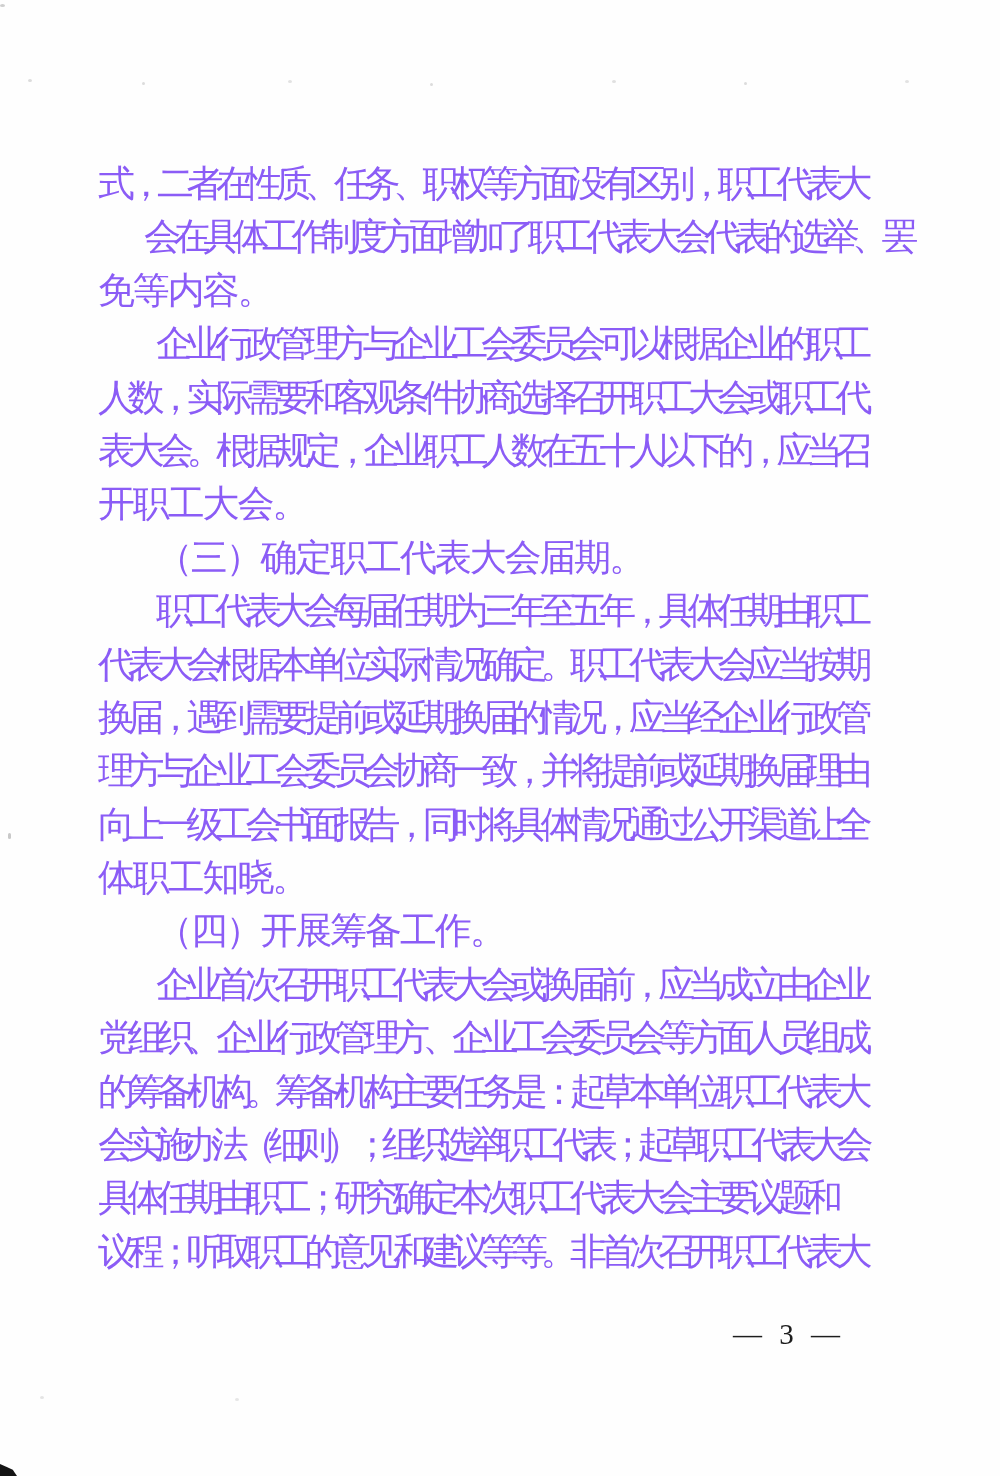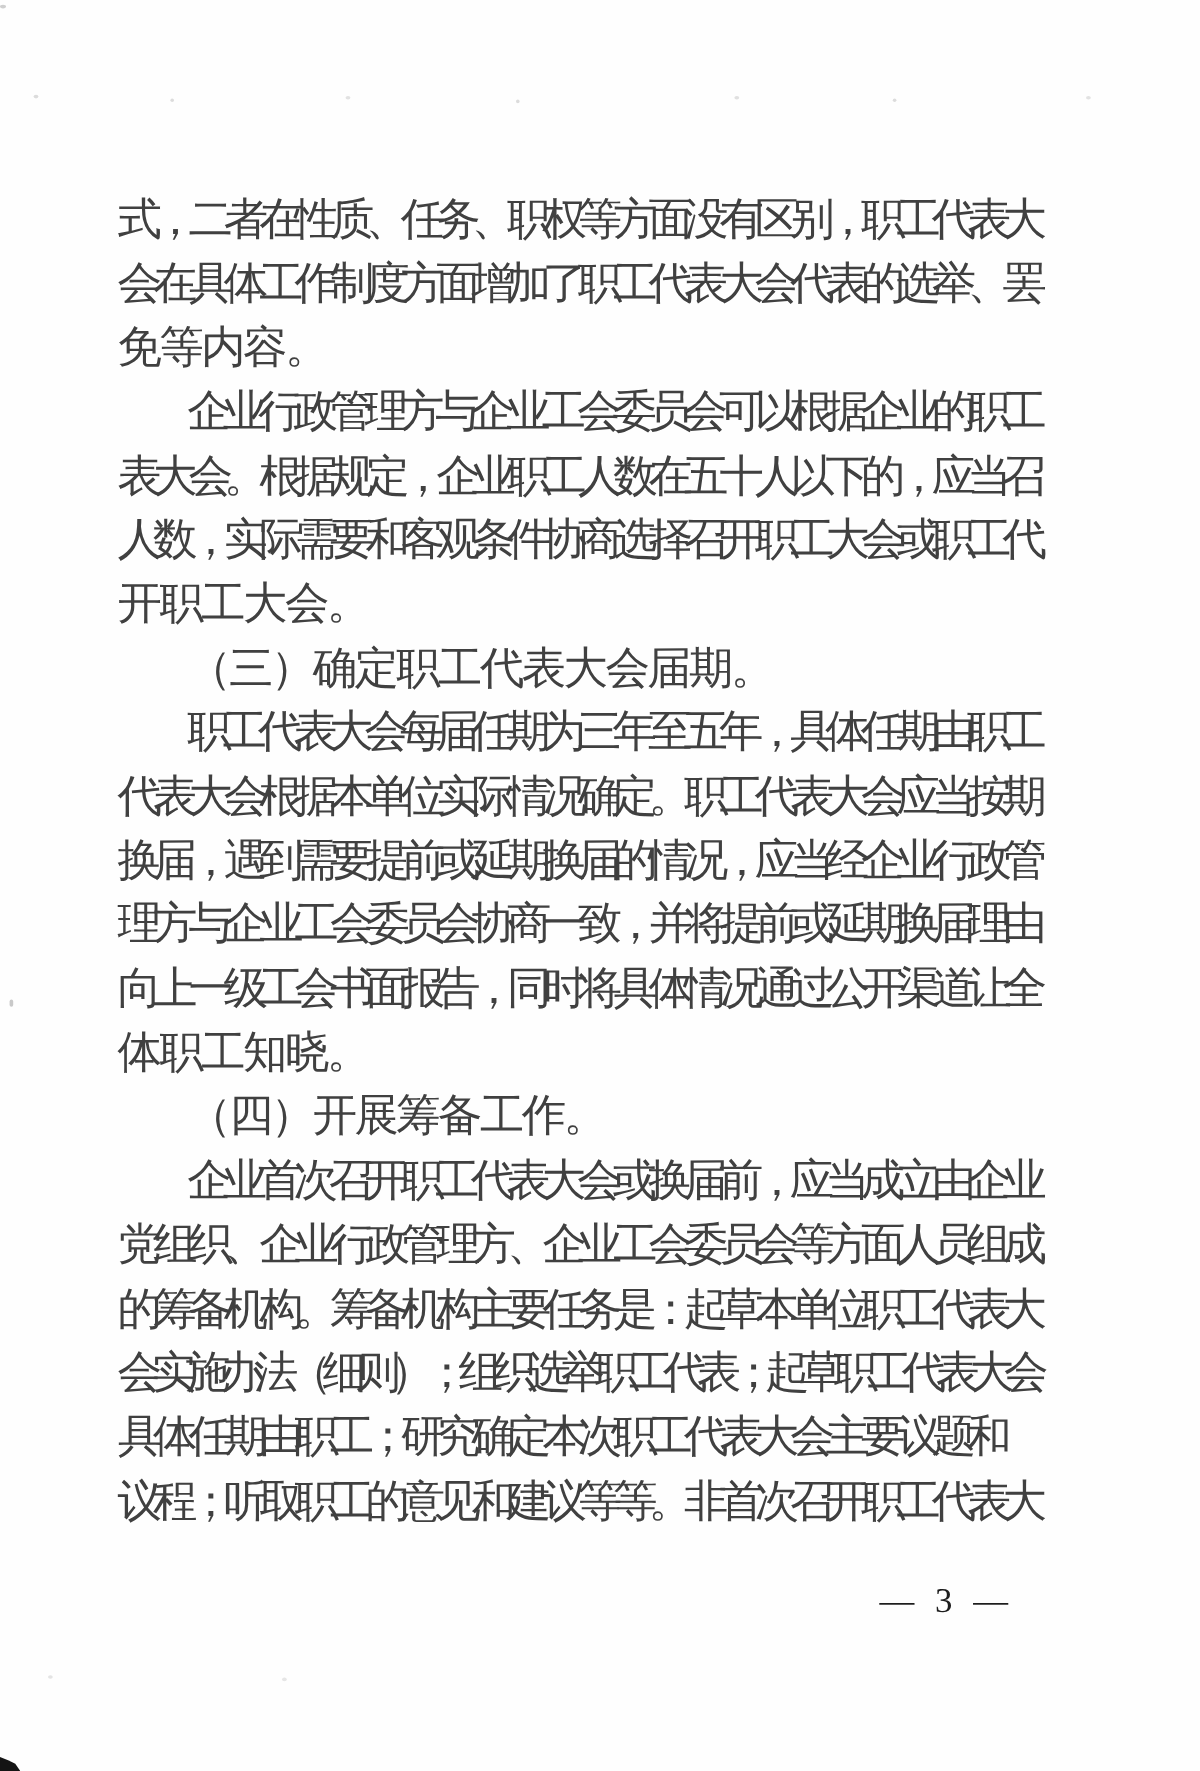--- a/index.html
+++ b/index.html
@@ -24,21 +24,21 @@
   .textblock {
     position: absolute;
     left: 98px;
     top: 157px;
     width: 767px;
   }
   .line {
     height: 53.4px;
     line-height: 53.4px;
     font-size: 37px;
-    color: #404040;
+    color: #8b5cf6;
     white-space: nowrap;
     overflow: visible;
   }
   .line.indent {
     padding-left: 58px;
   }
   .pagenum {
     position: absolute;
     top: 1318px;
     right: 155px;
@@ -86,25 +86,25 @@
   <span class="speck s5"></span>
   <span class="speck s6"></span>
   <span class="speck s7"></span>
   <span class="speck s8"></span>
   <span class="speck s9"></span>
   <span class="speck s10"></span>
   <span class="speck s11"></span>
 
   <div class="textblock" id="textblock">
       <div class="line"><span style="display: inline-block; white-space: nowrap; letter-spacing: -7.5px;">式，二者在性质、任务、职权等方面没有区别，职工代表大</span></div>
-      <div class="line"><span style="display: inline-block; white-space: nowrap; letter-spacing: -7.5px;">会在具体工作制度方面增加了职工代表大会代表的选举、罢</span></div>
+      <div class="line"><span style="display: inline-block; white-space: nowrap; letter-spacing: -7.5px; margin-left: 46px;">会在具体工作制度方面增加了职工代表大会代表的选举、罢</span></div>
       <div class="line"><span style="display: inline-block; white-space: nowrap; letter-spacing: -2.15px;">免等内容。</span></div>
       <div class="line indent"><span style="display: inline-block; white-space: nowrap; letter-spacing: -7.45833px;">企业行政管理方与企业工会委员会可以根据企业的职工</span></div>
+      <div class="line"><span style="display: inline-block; white-space: nowrap; letter-spacing: -7.5px;">人数，实际需要和客观条件协商选择召开职工大会或职工代</span></div>
       <div class="line"><span style="display: inline-block; white-space: nowrap; letter-spacing: -7.5px;">表大会。根据规定，企业职工人数在五十人以下的，应当召</span></div>
-      <div class="line"><span style="display: inline-block; white-space: nowrap; letter-spacing: -7.5px;">人数，实际需要和客观条件协商选择召开职工大会或职工代</span></div>
       <div class="line"><span style="display: inline-block; white-space: nowrap; letter-spacing: -2.15px;">开职工大会。</span></div>
       <div class="line indent"><span style="display: inline-block; white-space: nowrap; letter-spacing: -2.15px;">（三）确定职工代表大会届期。</span></div>
       <div class="line indent"><span style="display: inline-block; white-space: nowrap; letter-spacing: -7.45833px;">职工代表大会每届任期为三年至五年，具体任期由职工</span></div>
       <div class="line"><span style="display: inline-block; white-space: nowrap; letter-spacing: -7.5px;">代表大会根据本单位实际情况确定。职工代表大会应当按期</span></div>
       <div class="line"><span style="display: inline-block; white-space: nowrap; letter-spacing: -7.5px;">换届，遇到需要提前或延期换届的情况，应当经企业行政管</span></div>
       <div class="line"><span style="display: inline-block; white-space: nowrap; letter-spacing: -7.5px;">理方与企业工会委员会协商一致，并将提前或延期换届理由</span></div>
       <div class="line"><span style="display: inline-block; white-space: nowrap; letter-spacing: -7.5px; font-family: Liberation Serif, serif;">向上一级工会书面报告，同时将具体情况通过公开渠道让全</span></div>
       <div class="line"><span style="display: inline-block; white-space: nowrap; letter-spacing: -2.15px;">体职工知晓。</span></div>
       <div class="line indent"><span style="display: inline-block; white-space: nowrap; letter-spacing: -2.15px;">（四）开展筹备工作。</span></div>
       <div class="line indent"><span style="display: inline-block; white-space: nowrap; letter-spacing: -7.45833px;">企业首次召开职工代表大会或换届前，应当成立由企业</span></div>

